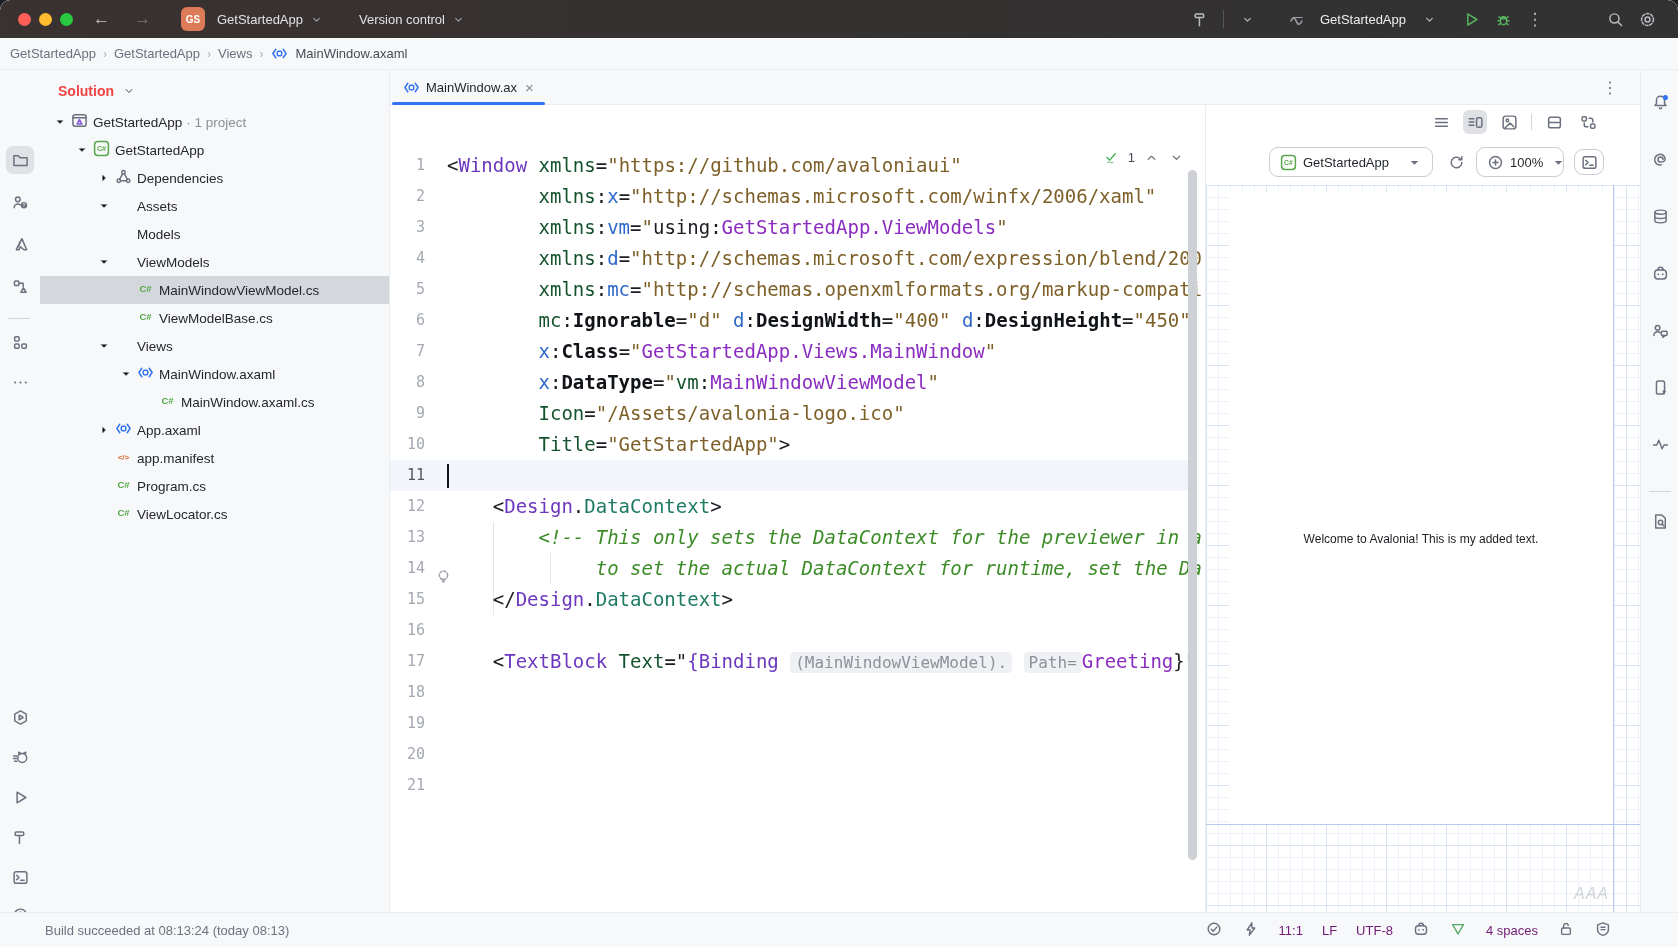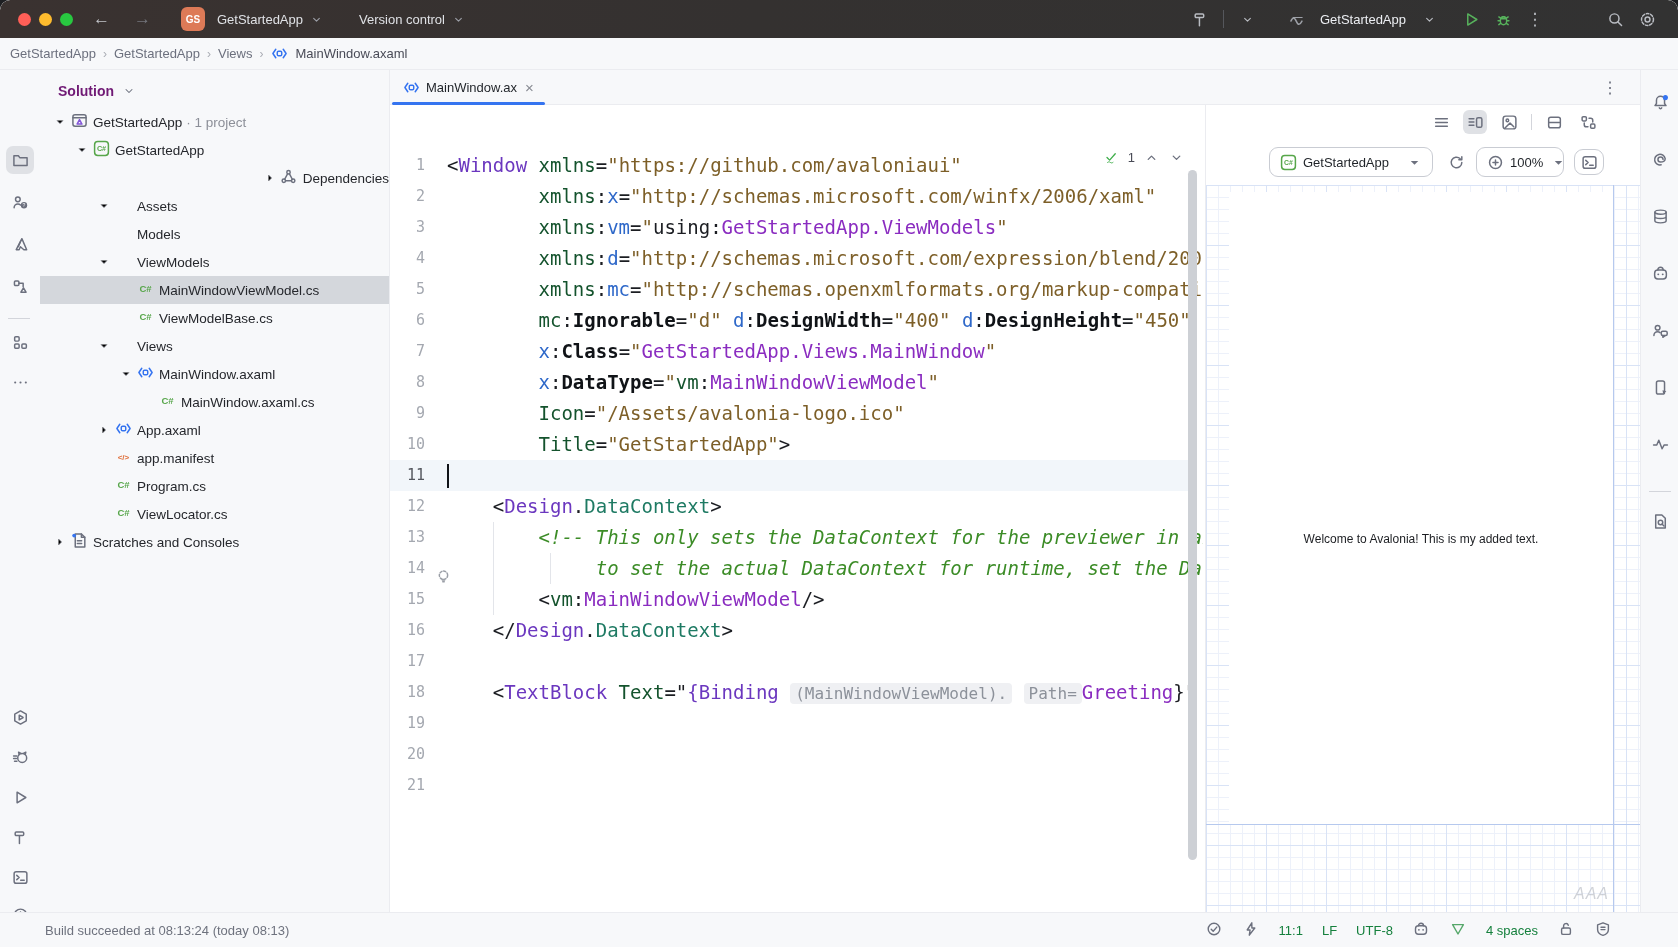--- a/index.html
+++ b/index.html
@@ -24,21 +24,21 @@
   #breadcrumbs .sep{color:#aaadb5;font-size:12px;}
   #breadcrumbs .crumb.last{color:#494b57;}
   
   #leftstrip{left:0;top:70px;width:40px;height:842px;background:#f7f8fa;border-right:1px solid #ebecf0;}
   #rightstrip{left:1640px;top:70px;width:38px;height:842px;background:#f7f8fa;border-left:1px solid #ebecf0;}
   .stripbtn{position:absolute;left:50%;transform:translateX(-50%);width:28px;height:28px;border-radius:7px;display:flex;align-items:center;justify-content:center;}
   .stripbtn.active{background:#dfe1e5;}
   .stripdiv{position:absolute;left:8px;width:22px;height:1px;background:#d3d5db;}
   
   #solution{left:40px;top:70px;width:350px;height:842px;background:#f7f8fa;border-right:1px solid #ebecf0;box-sizing:border-box;}
-  #sol-header{display:flex;align-items:center;gap:6px;padding:12px 0 8px 18px;font-size:14px;font-weight:bold;color:#701a75;}
+  #sol-header{display:flex;align-items:center;gap:6px;padding:12px 0 8px 18px;font-size:14px;font-weight:bold;color:#ef4444;}
   #sol-header .ic svg{width:12px;height:12px;}
   .trow{position:relative;height:28px;display:flex;align-items:center;font-size:13.5px;color:#25272c;white-space:nowrap;}
   .trow.sel{background:#d4d7dc;}
   .trow .chev{width:16px;display:inline-flex;justify-content:center;flex:none;}
   .trow .chev svg{width:12px;height:12px;stroke:#70737c;}
   .trow .ficon{margin:0 5px 0 2px;}
   .trow .suffix{color:#8c8f98;margin-left:4px;}
   
   #main{left:390px;top:70px;width:1250px;height:842px;background:#fff;}
   #tabbar{position:absolute;left:0;top:0;width:1250px;height:35px;background:#f7f8fa;border-bottom:1px solid #ebecf0;box-sizing:border-box;}
@@ -79,21 +79,21 @@
       linear-gradient(#edf1fa 1px,transparent 1px),linear-gradient(90deg,#edf1fa 1px,transparent 1px);
     background-size:60px 60px,60px 60px,12px 12px,12px 12px;}
   #pv-window{position:absolute;left:23px;top:7px;width:384px;height:632px;background:#fff;}
   #pv-text{position:absolute;left:0;top:340px;width:100%;text-align:center;font-size:12px;color:#1c1e22;}
   .guide-v{position:absolute;top:0;width:1px;height:727px;background:#b6c9ee;}
   .guide-h{position:absolute;left:0;height:1px;width:435px;background:#b6c9ee;}
   #pv-watermark{position:absolute;left:368px;top:700px;color:#b7bbc3;opacity:.65;font-style:italic;letter-spacing:1px;}
   
   #statusbar{left:0;top:912px;width:1678px;height:35px;background:#f7f8fa;border-top:1px solid #ebecf0;box-sizing:border-box;display:flex;align-items:center;font-size:13px;color:#6e727e;}
   #status-msg{margin-left:45px;}
-  #status-right{position:absolute;right:66px;display:flex;align-items:center;gap:19px;color:#15803d;}
+  #status-right{position:absolute;right:66px;display:flex;align-items:center;gap:19px;color:#701a75;}
   #status-right .ic svg{width:16px;height:16px;}
 </style>
 </head>
 <body>
 
 <div id="app">
 
   <div id="titlebar" class="abs">
     <div style="display:flex;align-items:center;padding-left:18px;">
       <span class="tl" style="background:#ff5f57;"></span>
@@ -396,21 +396,21 @@
             </svg>
           </span>
           <span class="ficon"><span class="ic">
               <svg viewBox="0 0 16 16">
                 <rect x="1.5" y="1.5" width="13" height="13" rx="3" stroke="#57A64A"></rect>
                 <text x="8" y="10.8" fill="#57A64A" stroke="none" font-size="6.8" font-weight="bold" text-anchor="middle">C#</text>
               </svg>
             </span></span>
           <span>GetStartedApp</span>
         </div>
-        <div class="trow" style="padding-left:56px;justify-content:flex-end;">
+        <div class="trow" style="padding-left:56px;">
           <span class="chev">
             <svg viewBox="0 0 16 16">
               <path d="M6 4l4 4-4 4"></path>
             </svg>
           </span>
           <span class="ficon"><span class="ic">
               <svg viewBox="0 0 16 16">
                 <circle cx="3.6" cy="12" r="1.6"></circle>
                 <circle cx="8" cy="4" r="1.6"></circle>
                 <circle cx="12.4" cy="12" r="1.6"></circle>
@@ -533,35 +533,20 @@
           <span>Program.cs</span>
         </div>
         <div class="trow" style="padding-left:56px;">
           <span class="chev"></span>
           <span class="ficon"><span class="ic">
               <svg viewBox="0 0 16 16">
                 <text x="8" y="11.6" fill="#57A64A" stroke="none" font-size="9" font-weight="bold" text-anchor="middle">C#</text>
               </svg>
             </span></span>
           <span>ViewLocator.cs</span>
-        </div>
-        <div class="trow" style="padding-left:12px;">
-          <span class="chev">
-            <svg viewBox="0 0 16 16">
-              <path d="M6 4l4 4-4 4"></path>
-            </svg>
-          </span>
-          <span class="ficon"><span class="ic">
-              <svg viewBox="0 0 16 16">
-                <path d="M4 1.8h5.8l3.2 3.2v9.2H4z"></path>
-                <path d="M9.8 1.8V5h3.2M6 8.2h4M6 10.8h4"></path>
-                <circle cx="3" cy="3.4" r="1.8" fill="#3574f0" stroke="none"></circle>
-              </svg>
-            </span></span>
-          <span>Scratches and Consoles</span>
         </div>
       </div>
   </div>
 
   <div id="main" class="abs">
     <div id="tabbar">
       <div id="tab">
         <span class="ic">
             <svg viewBox="0 0 16 16">
               <path stroke="#3574f0" d="M4.5 4L1.8 8l2.7 4M11.5 4l2.7 4-2.7 4"></path>
@@ -616,21 +601,20 @@
           <div class="cl"><span class="tk-p">        </span><span class="tk-a">xmlns</span><span class="tk-p">:</span><span class="tk-b">mc</span><span class="tk-p">=</span><span class="tk-s">"http://schemas.openxmlformats.org/markup-compatibility/2006"</span></div>
           <div class="cl"><span class="tk-p">        </span><span class="tk-a">mc</span><span class="tk-p">:</span><span class="tk-k">Ignorable</span><span class="tk-p">=</span><span class="tk-s">"d"</span><span class="tk-p"> </span><span class="tk-b">d</span><span class="tk-p">:</span><span class="tk-k">DesignWidth</span><span class="tk-p">=</span><span class="tk-s">"400"</span><span class="tk-p"> </span><span class="tk-b">d</span><span class="tk-p">:</span><span class="tk-k">DesignHeight</span><span class="tk-p">=</span><span class="tk-s">"450"</span></div>
           <div class="cl"><span class="tk-p">        </span><span class="tk-b">x</span><span class="tk-p">:</span><span class="tk-k">Class</span><span class="tk-p">=</span><span class="tk-s">"</span><span class="tk-c">GetStartedApp.Views.MainWindow</span><span class="tk-s">"</span></div>
           <div class="cl"><span class="tk-p">        </span><span class="tk-b">x</span><span class="tk-p">:</span><span class="tk-k">DataType</span><span class="tk-p">=</span><span class="tk-s">"</span><span class="tk-a">vm</span><span class="tk-p">:</span><span class="tk-c">MainWindowViewModel</span><span class="tk-s">"</span></div>
           <div class="cl"><span class="tk-p">        </span><span class="tk-a">Icon</span><span class="tk-p">=</span><span class="tk-s">"/Assets/avalonia-logo.ico"</span></div>
           <div class="cl"><span class="tk-p">        </span><span class="tk-a">Title</span><span class="tk-p">=</span><span class="tk-s">"GetStartedApp"</span><span class="tk-p">&gt;</span></div>
           <div class="cl"></div>
           <div class="cl"><span class="tk-p">    &lt;</span><span class="tk-t">Design</span><span class="tk-p">.</span><span class="tk-d">DataContext</span><span class="tk-p">&gt;</span></div>
           <div class="cl"><span class="tk-m">        &lt;!-- This only sets the DataContext for the previewer in an IDE,</span></div>
           <div class="cl"><span class="tk-m">             to set the actual DataContext for runtime, set the DataContext property in code (look at App.axaml.cs) --&gt;</span></div>
-          <div class="cl"><span class="tk-p">        &lt;</span><span class="tk-a">vm</span><span class="tk-p">:</span><span class="tk-c">MainWindowViewModel</span><span class="tk-p">/&gt;</span></div>
           <div class="cl"><span class="tk-p">    &lt;/</span><span class="tk-t">Design</span><span class="tk-p">.</span><span class="tk-d">DataContext</span><span class="tk-p">&gt;</span></div>
           <div class="cl"></div>
           <div class="cl"><span class="tk-p">    &lt;</span><span class="tk-t">TextBlock</span><span class="tk-p"> </span><span class="tk-a">Text</span><span class="tk-p">="</span><span class="tk-t">{Binding </span><span class="tk-i">(MainWindowViewModel).</span><span class="tk-p"> </span><span class="tk-i">Path=</span><span class="tk-c">Greeting</span><span class="tk-p">}"</span></div>
           <div class="cl"></div>
           <div class="cl"></div>
         </div>
       <div id="caret"></div>
       <div id="inspect">
         <span class="ic">
             <svg viewBox="0 0 16 16">

